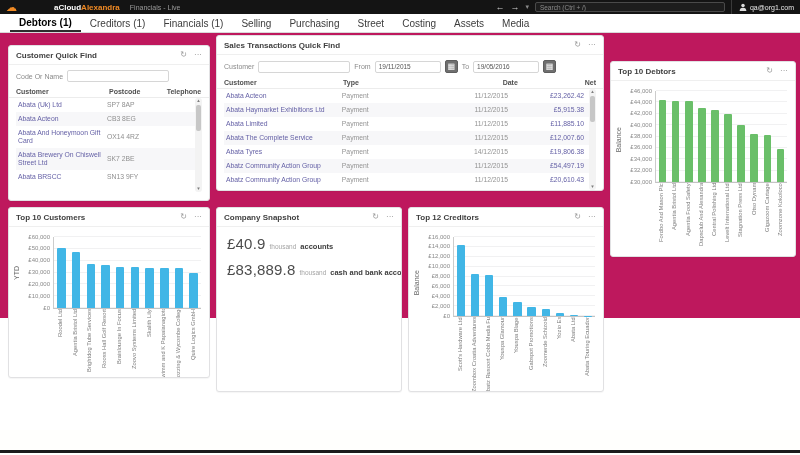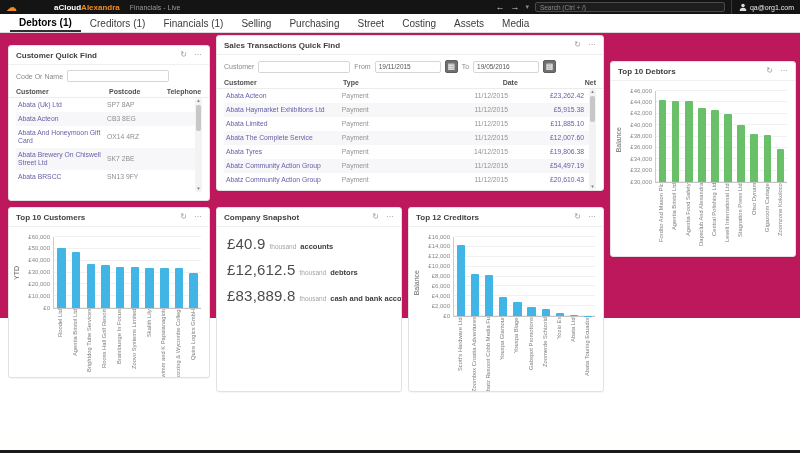--- a/index.html
+++ b/index.html
@@ -507,25 +507,20 @@
         <span class="icon-btn">···</span>
       </span>
     </div>
     <div class="snap-body">
       <div class="snap-item">
         <span class="snap-value">£40.9</span>
         <span class="snap-unit">thousand</span>
         <span class="snap-label">accounts</span>
       </div>
       <div class="snap-item">
-        <span class="snap-value">£12,612.5</span>
-        <span class="snap-unit">thousand</span>
-        <span class="snap-label">debtors</span>
-      </div>
-      <div class="snap-item">
         <span class="snap-value">£83,889.8</span>
         <span class="snap-unit">thousand</span>
         <span class="snap-label">cash and bank accounts</span>
       </div>
     </div>
   </div>
 
   <div class="panel" id="p-cred">
     <div class="panel-head">
       <span class="panel-title">Top 12 Creditors</span>

